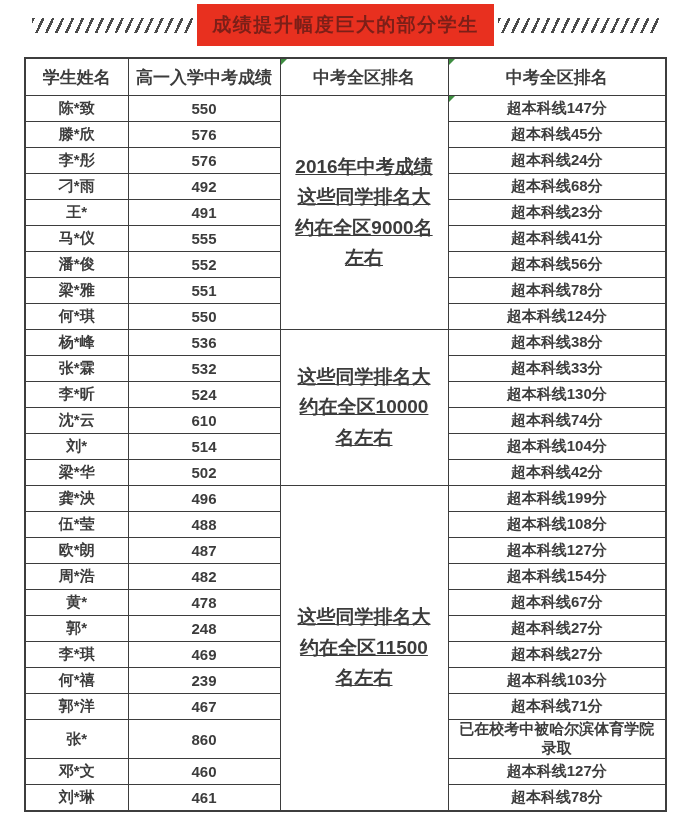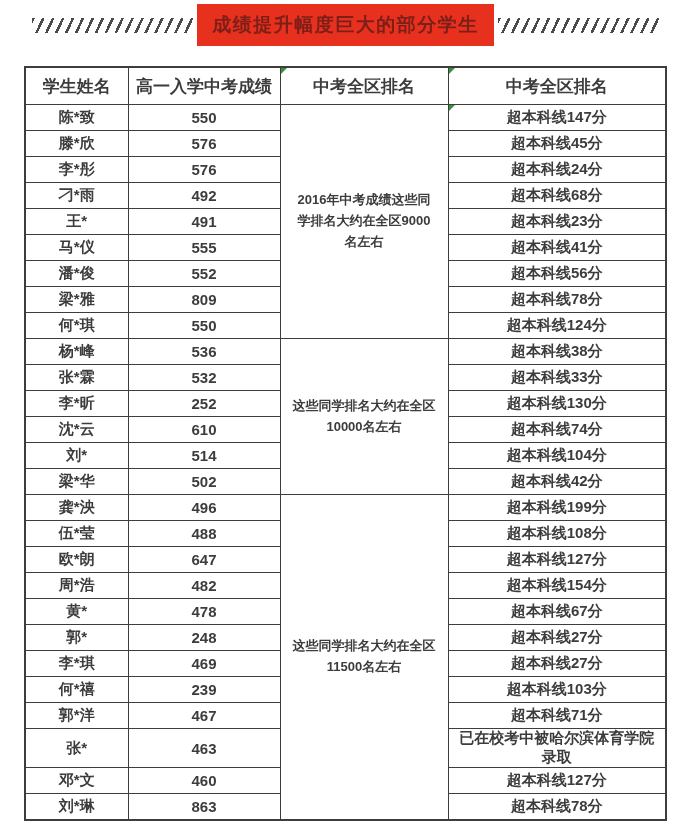--- a/index.html
+++ b/index.html
@@ -22,32 +22,32 @@
     flex:1;height:15px;margin:0 4px;
     background:repeating-linear-gradient(115deg, var(--stripe) 0 2.5px, transparent 2.5px 9px);
   }
   .title-box{
     background:var(--banner-bg);color:var(--banner-text);
     font-weight:bold;font-size:19px;letter-spacing:1.5px;
     padding:8px 15px;white-space:nowrap;
   }
   table.scores{
     border-collapse:collapse;table-layout:fixed;width:641px;
-    margin:25px auto 0 auto;border:2px solid var(--border-color);
+    margin:16px auto 0 auto;border:2px solid var(--border-color);
   }
   .scores th,.scores td{
     border:1.5px solid var(--border-color);
     text-align:center;vertical-align:middle;
     color:var(--cell-text);position:relative;
     padding:0 4px;overflow:hidden;
   }
   .scores th{height:36px;font-size:17px;font-weight:bold;}
   .scores td{height:25px;font-size:15px;font-weight:bold;}
   .scores td.rank-cell{
-    font-size:13px;line-height:1.6;padding:0 12px;
+    font-size:19px;line-height:1.6;padding:0 12px;text-decoration:underline;
   }
   .mark::before{
     content:"";position:absolute;top:0;left:0;width:0;height:0;
     border-top:6px solid var(--mark-color);
     border-right:6px solid transparent;
   }
 </style>
 </head>
 <body>
 
@@ -104,42 +104,42 @@
         <td>555</td>
         <td>超本科线41分</td>
       </tr>
       <tr>
         <td>潘*俊</td>
         <td>552</td>
         <td>超本科线56分</td>
       </tr>
       <tr>
         <td>梁*雅</td>
-        <td>809</td>
+        <td>551</td>
         <td>超本科线78分</td>
       </tr>
       <tr>
         <td>何*琪</td>
         <td>550</td>
         <td>超本科线124分</td>
       </tr>
       <tr>
         <td>杨*峰</td>
         <td>536</td>
         <td rowspan="6" class="rank-cell">这些同学排名大约在全区10000名左右</td>
         <td>超本科线38分</td>
       </tr>
       <tr>
         <td>张*霖</td>
         <td>532</td>
         <td>超本科线33分</td>
       </tr>
       <tr>
         <td>李*昕</td>
-        <td>252</td>
+        <td>524</td>
         <td>超本科线130分</td>
       </tr>
       <tr>
         <td>沈*云</td>
         <td>610</td>
         <td>超本科线74分</td>
       </tr>
       <tr>
         <td>刘*</td>
         <td>514</td>
@@ -156,21 +156,21 @@
         <td rowspan="12" class="rank-cell">这些同学排名大约在全区11500名左右</td>
         <td>超本科线199分</td>
       </tr>
       <tr>
         <td>伍*莹</td>
         <td>488</td>
         <td>超本科线108分</td>
       </tr>
       <tr>
         <td>欧*朗</td>
-        <td>647</td>
+        <td>487</td>
         <td>超本科线127分</td>
       </tr>
       <tr>
         <td>周*浩</td>
         <td>482</td>
         <td>超本科线154分</td>
       </tr>
       <tr>
         <td>黄*</td>
         <td>478</td>
@@ -191,27 +191,27 @@
         <td>239</td>
         <td>超本科线103分</td>
       </tr>
       <tr>
         <td>郭*洋</td>
         <td>467</td>
         <td>超本科线71分</td>
       </tr>
       <tr>
         <td>张*</td>
-        <td>463</td>
+        <td>860</td>
         <td>已在校考中被哈尔滨体育学院录取</td>
       </tr>
       <tr>
         <td>邓*文</td>
         <td>460</td>
         <td>超本科线127分</td>
       </tr>
       <tr>
         <td>刘*琳</td>
-        <td>863</td>
+        <td>461</td>
         <td>超本科线78分</td>
       </tr>
     </tbody>
 </table>
 
 </body></html>

